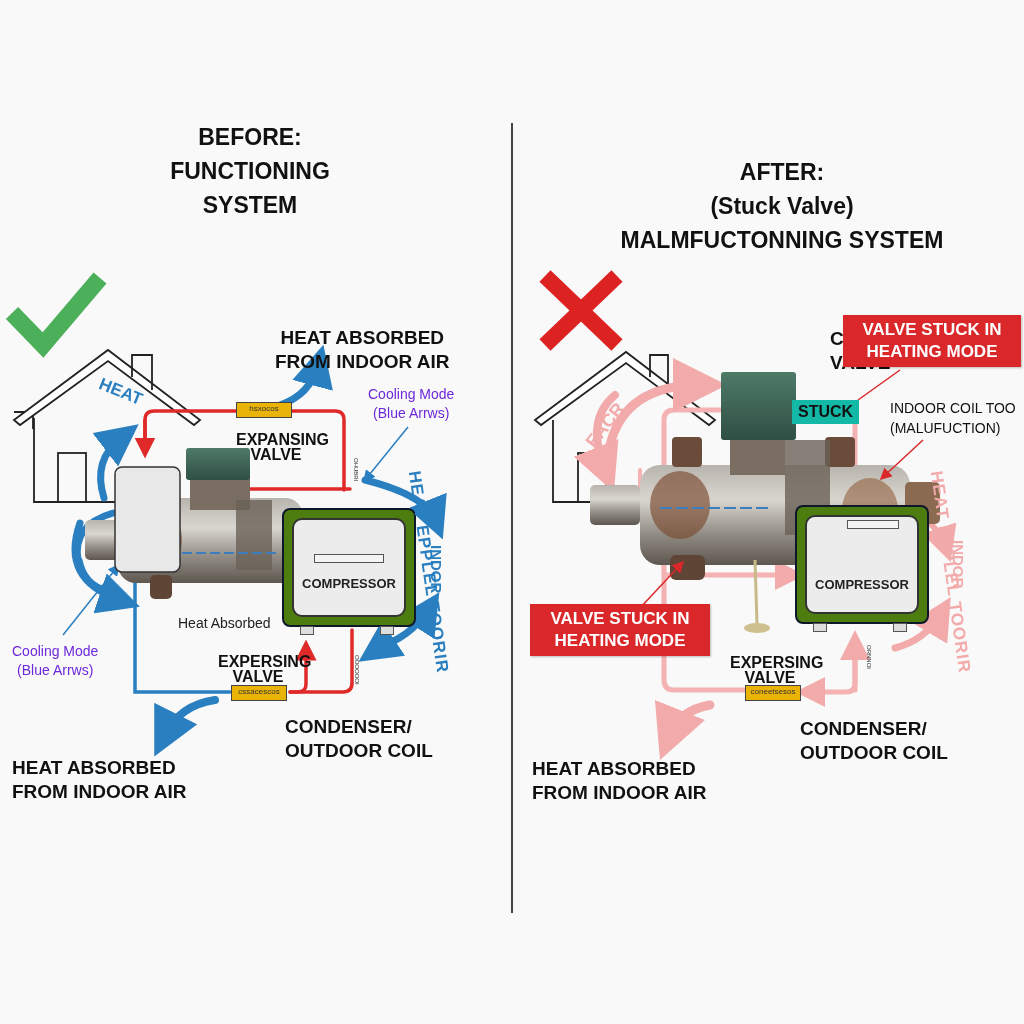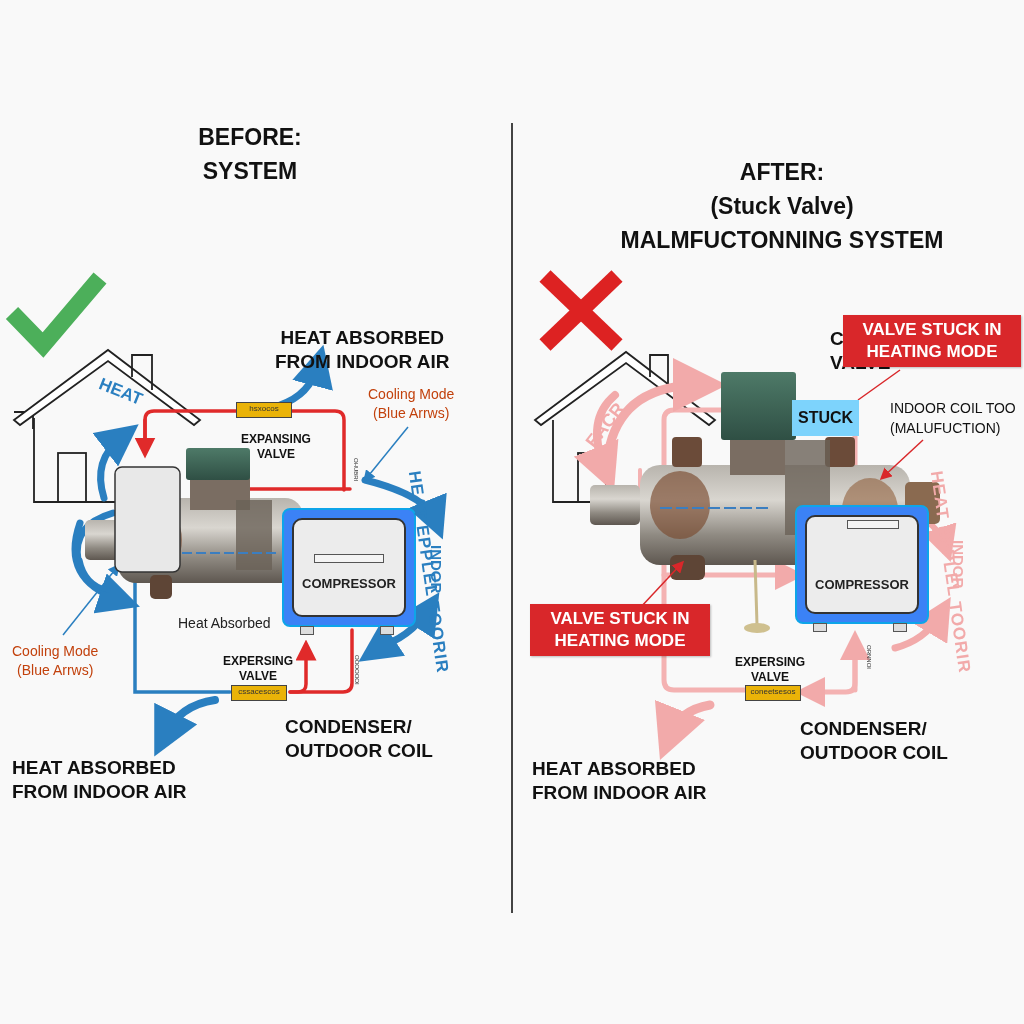--- a/index.html
+++ b/index.html
@@ -10,38 +10,38 @@
     position: relative;
   }
   .abs { position: absolute; }
   .title {
     position: absolute; text-align: center; font-weight: bold; color: #111;
     font-size: 23px; line-height: 34px;
   }
   .title div { white-space: nowrap; }
   .divider { position: absolute; left: 511px; top: 123px; width: 2px; height: 790px; background: #444; }
   .label-bold { position: absolute; font-weight: bold; color: #111; font-size: 19px; line-height: 24px; white-space: nowrap; }
-  .label-small { position: absolute; font-weight: bold; color: #111; font-size: 12px; line-height: 15px; text-align: center; white-space: nowrap; }
-  .label-blue { position: absolute; color: #c2410c; font-size: 14px; line-height: 19px; text-align: center; white-space: nowrap; }
+  .label-small { position: absolute; font-weight: bold; color: #111; font-size: 16px; line-height: 15px; text-align: center; white-space: nowrap; }
+  .label-blue { position: absolute; color: #6d28d9; font-size: 14px; line-height: 19px; text-align: center; white-space: nowrap; }
   .label-plain { position: absolute; color: #222; font-size: 14px; white-space: nowrap; }
   .callout-red {
     position: absolute; background: #d9272a; color: #fff; font-weight: bold;
     font-size: 17px; line-height: 22px; text-align: center; padding: 4px 10px;
     white-space: nowrap; box-shadow: 1px 1px 2px rgba(0,0,0,0.25);
   }
   .callout-yellow {
-    position: absolute; background: #7dd3fc; color: #111; font-weight: bold;
-    font-size: 16px; line-height: 20px; padding: 8px 6px; white-space: nowrap;
+    position: absolute; background: #14b8a6; color: #111; font-weight: bold;
+    font-size: 16px; line-height: 20px; padding: 2px 6px; white-space: nowrap;
   }
   .tag-box {
     position: absolute; background: #eab308; border: 1.5px solid #444;
     font-size: 8px; color: #333; text-align: center; line-height: 12px; white-space: nowrap;
   }
   .compressor {
-    position: absolute; border: 2px solid #0ea5e9; border-radius: 8px; background: #3b82f6;
+    position: absolute; border: 2px solid #0f172a; border-radius: 8px; background: #4d7c0f;
   }
   .compressor .inner {
     position: absolute; left: 8px; top: 8px; right: 8px; bottom: 8px;
     border: 2px solid #333; border-radius: 10px; background: #ececec;
   }
   .compressor .slot { position: absolute; height: 7px; border: 1.5px solid #555; background: #f4f4f4; }
   .compressor .txt { position: absolute; left: 0; right: 0; text-align: center; font-weight: bold; font-size: 13px; color: #222; }
   .compressor .foot { position: absolute; width: 12px; height: 7px; border: 1.5px solid #555; background: #ddd; bottom: -10px; }
   svg { position: absolute; left: 0; top: 0; }
   .vert-micro { position: absolute; font-size: 6px; color: #333; writing-mode: vertical-rl; letter-spacing: 0; }
@@ -182,20 +182,21 @@
     <line x1="923" y1="440" x2="882" y2="478" marker-end="url(#ahThinRed)"></line>
     <line x1="640" y1="608" x2="682" y2="563" marker-end="url(#ahThinRed)"></line>
   </g>
 
 </svg>
 
 <div class="divider"></div>
 
 <div class="title" style="left:100px; top:120px; width:300px;">
   <div>BEFORE:</div>
+  <div>FUNCTIONING</div>
   <div>SYSTEM</div>
 </div>
 
 <div class="label-bold" style="left:275px; top:326px; text-align:center;">
   <div>HEAT ABSORBED</div>
   <div>FROM INDOOR AIR</div>
 </div>
 
 <div class="label-blue" style="left:368px; top:385px;">
   <div>Cooling Mode</div>

